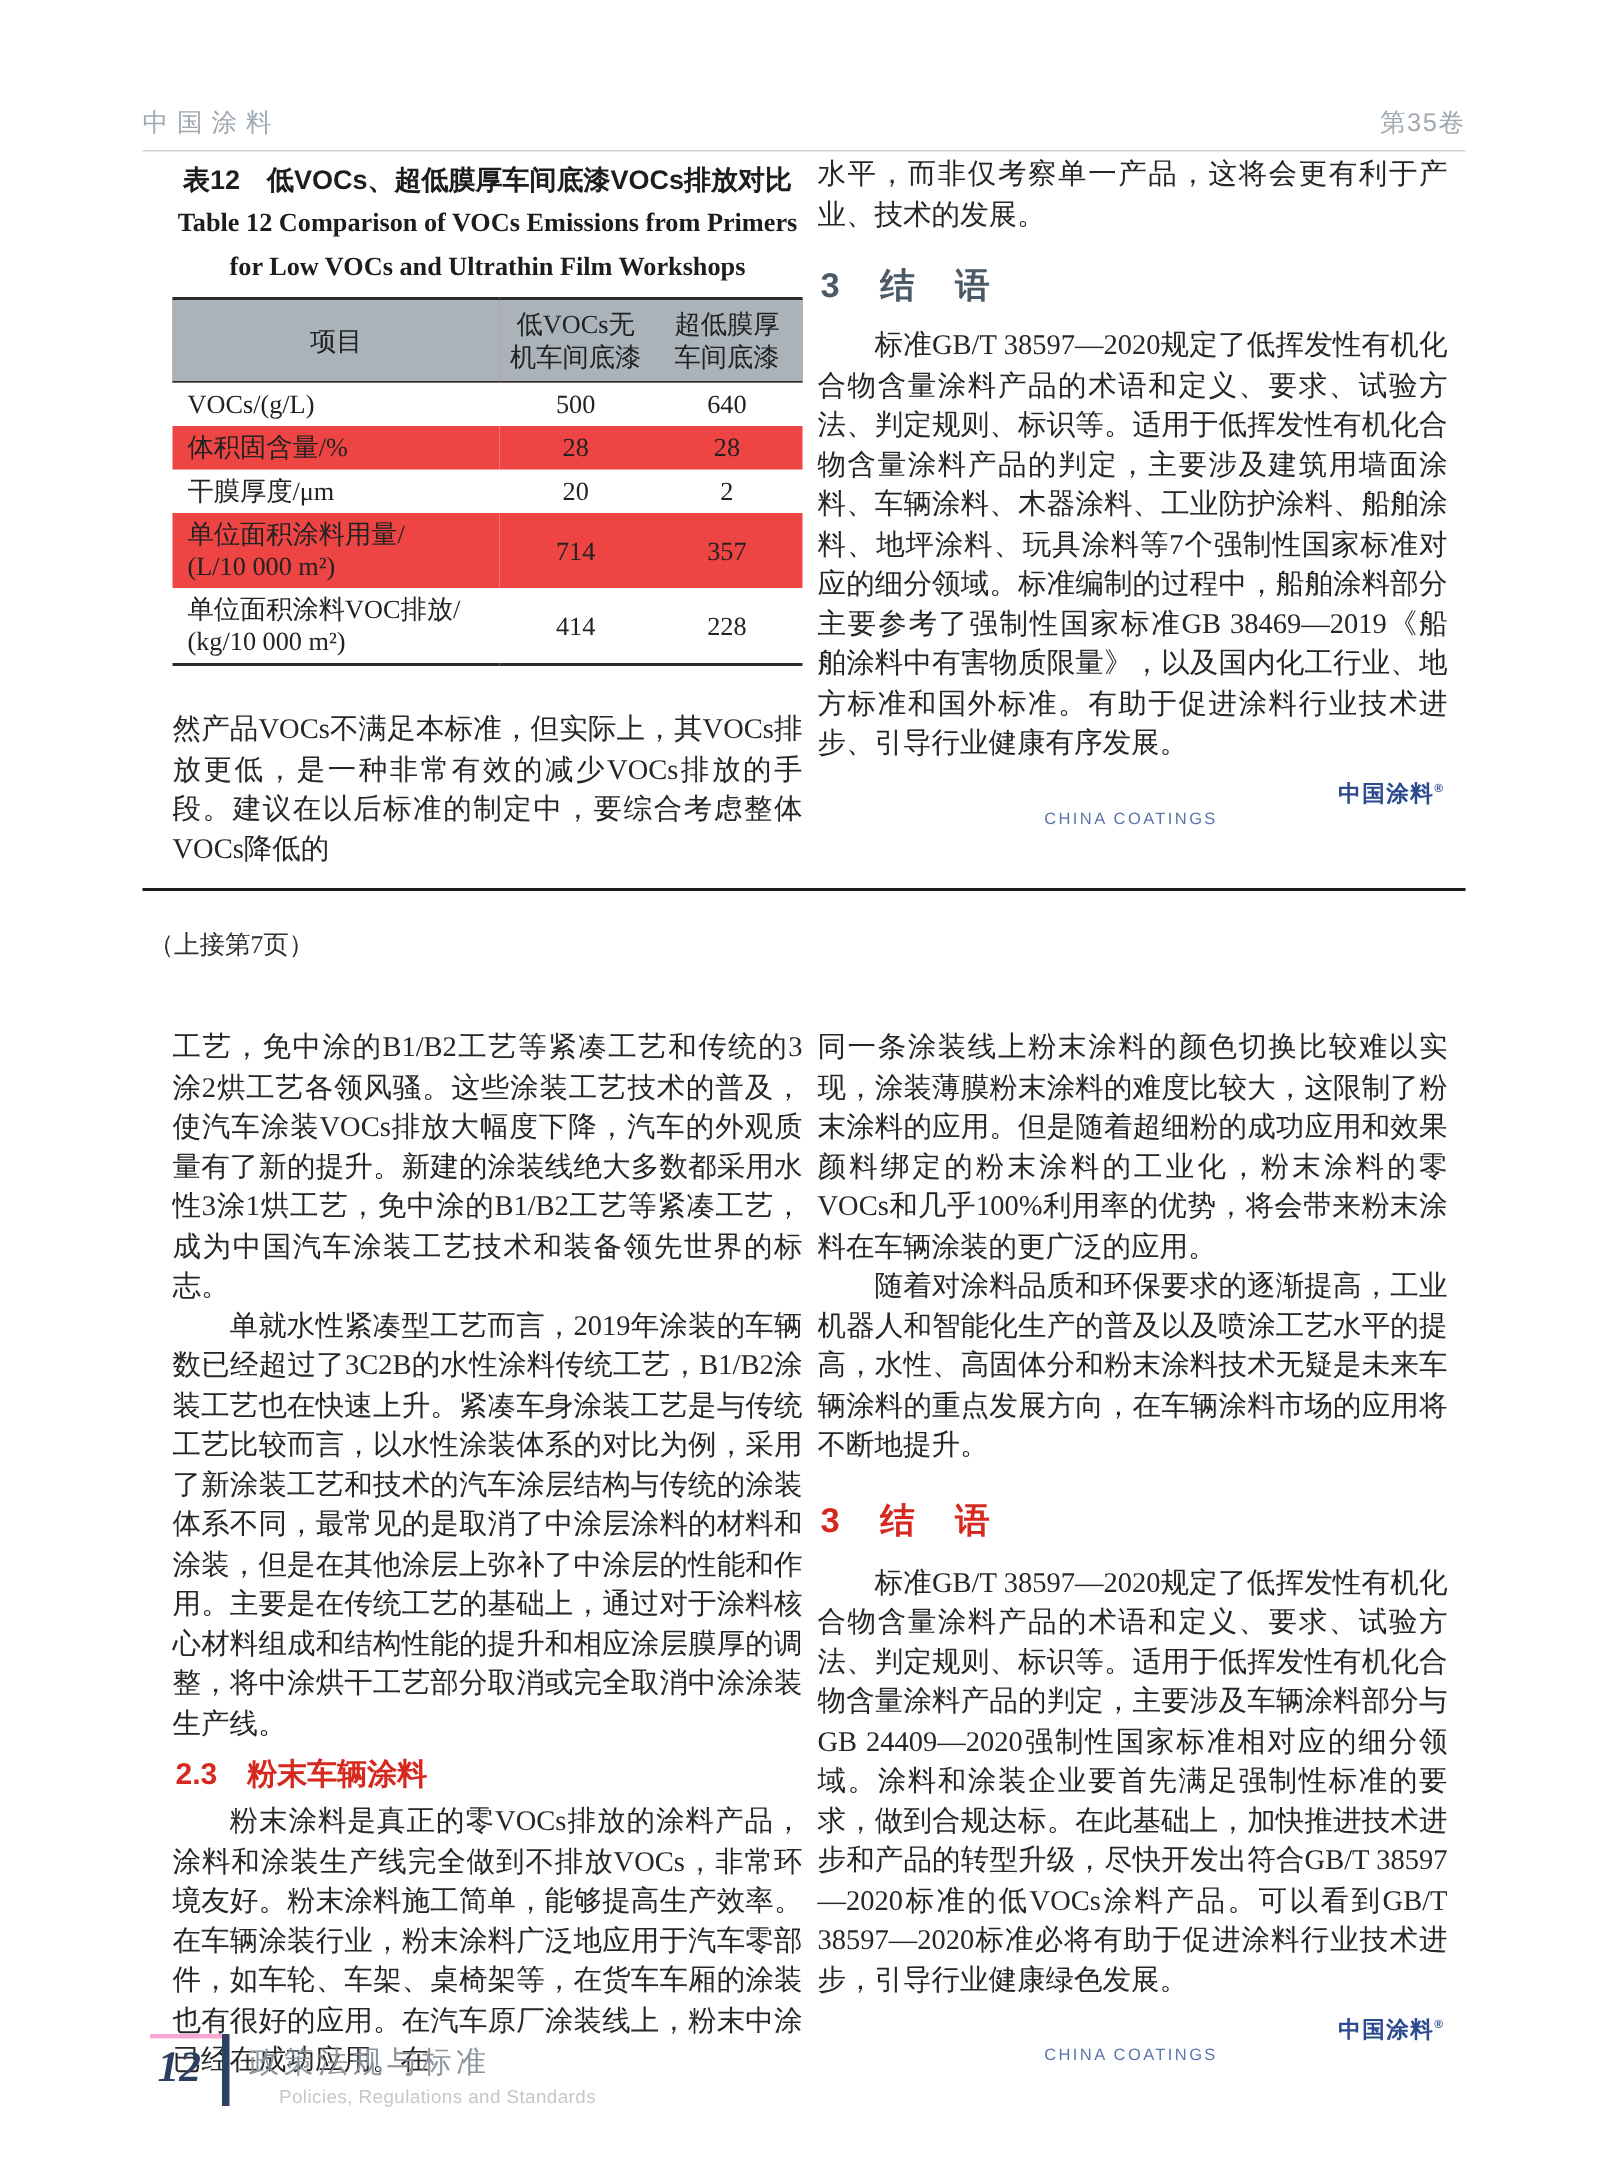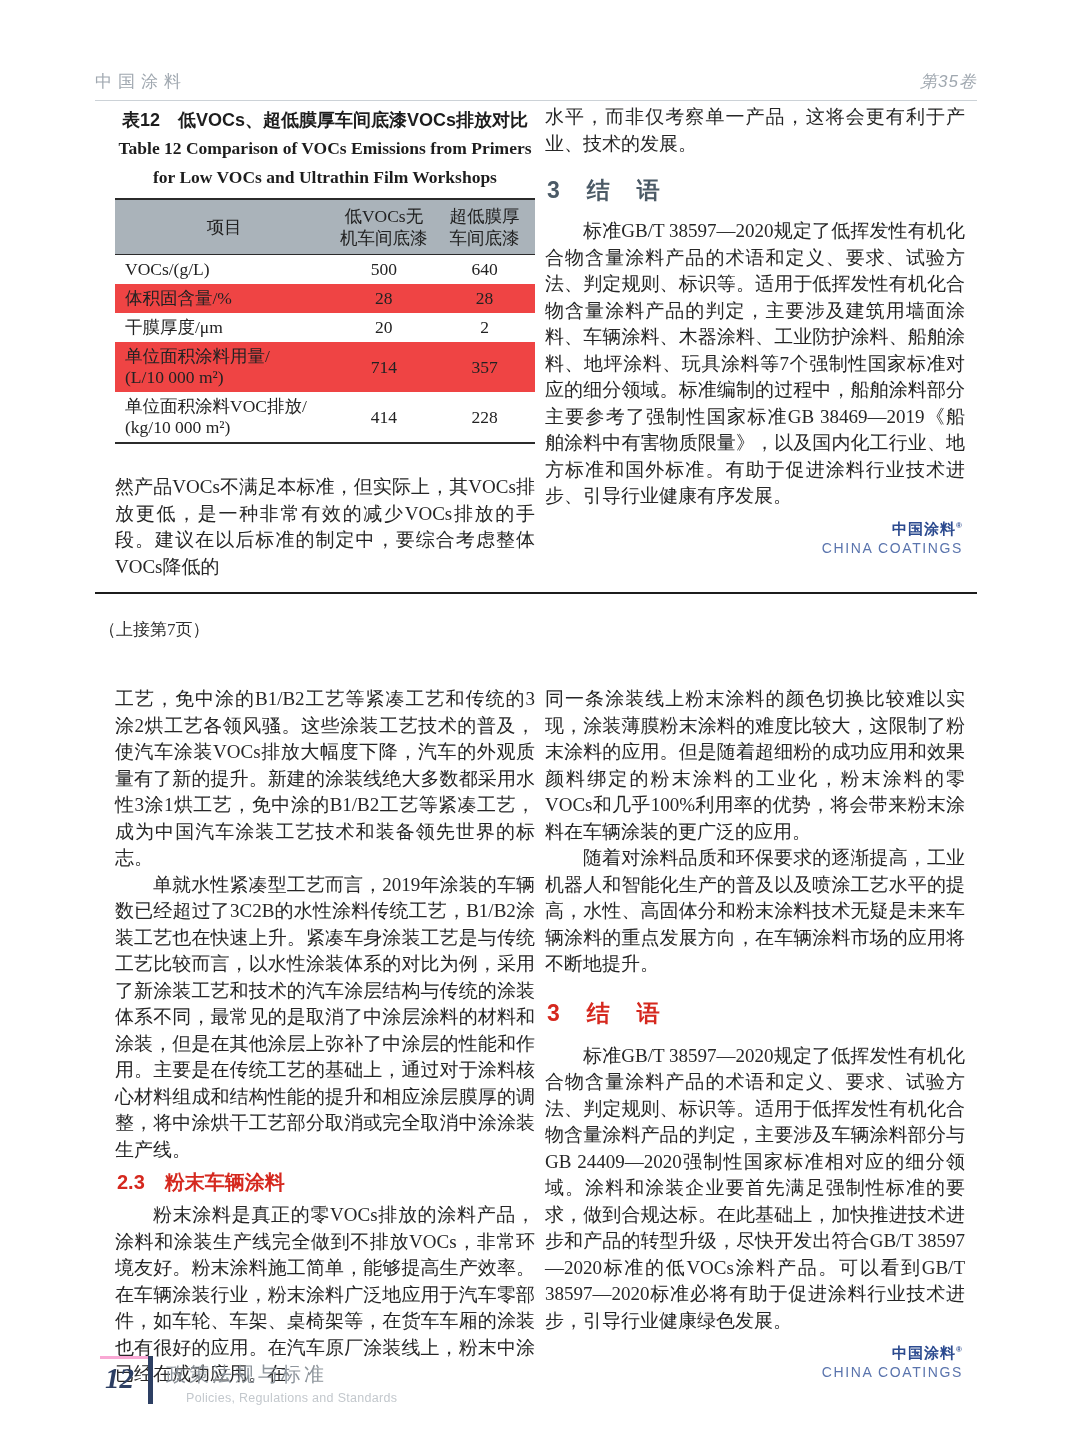--- a/index.html
+++ b/index.html
@@ -11,21 +11,21 @@
   }
   
   .running-head {
     position:absolute; top:70px; left:95px; width:882px;
     display:flex; justify-content:space-between; align-items:flex-end;
     border-bottom:1px solid #ccd2d7; padding-bottom:7px;
     font-family:"Liberation Sans","DejaVu Sans",sans-serif;
     font-size:17px; color:#a0a8b0;
   }
   .running-head .jname { letter-spacing:6px; }
-  .running-head .vol { letter-spacing:1px;font-style:italic; }
+  .running-head .vol { letter-spacing:1px; }
   
   .top-section { position:absolute; top:104px; left:115px; width:850px; display:flex; gap:10px; }
   .bottom-section { position:absolute; top:686px; left:115px; width:850px; display:flex; gap:10px; }
   .col { width:420px; }
   .para {
     font-size:19px; line-height:26.5px; text-align:justify;
     text-justify:inter-character; color:#262626;
   }
   .indent { text-indent:2em; }
   
@@ -70,21 +70,21 @@
   .h-sub-red {
     font-family:"Liberation Sans","DejaVu Sans",sans-serif;
     font-weight:bold; font-size:20px; color:#d5281e;
     margin:6px 0 6px 2px;
   }
   
   .brand { text-align:right; margin-top:10px; padding-right:2px;
     font-family:"Liberation Sans","DejaVu Sans",sans-serif; }
   .brand .cn { font-weight:bold; font-size:15px; color:#2b4a8f; letter-spacing:1px; }
   .brand .cn sup { font-size:8px; }
-  .brand .en { font-size:14px; color:#5a74ad; letter-spacing:1.6px; margin-top:1px; }
+  .brand .en { font-size:11px; color:#5a74ad; letter-spacing:1.6px; margin-top:1px;text-align:center; }
   
   .section-divider { position:absolute; top:592px; left:95px; width:882px; border-top:2px solid #1c1c1c; }
   .continued-note { position:absolute; top:618px; left:99px; font-size:17px; color:#2e2e2e; }
   
   .footer { position:absolute; top:1356px; left:100px; display:flex; align-items:stretch; }
   .pagenum-box { border-top:3px solid #f9a8d4; padding:3px 14px 4px 5px;text-align:center; }
   .pagenum {
     font-family:"Liberation Serif","DejaVu Serif",serif;
     font-style:italic; font-weight:bold; font-size:29px; color:#2d3f63;
   }

